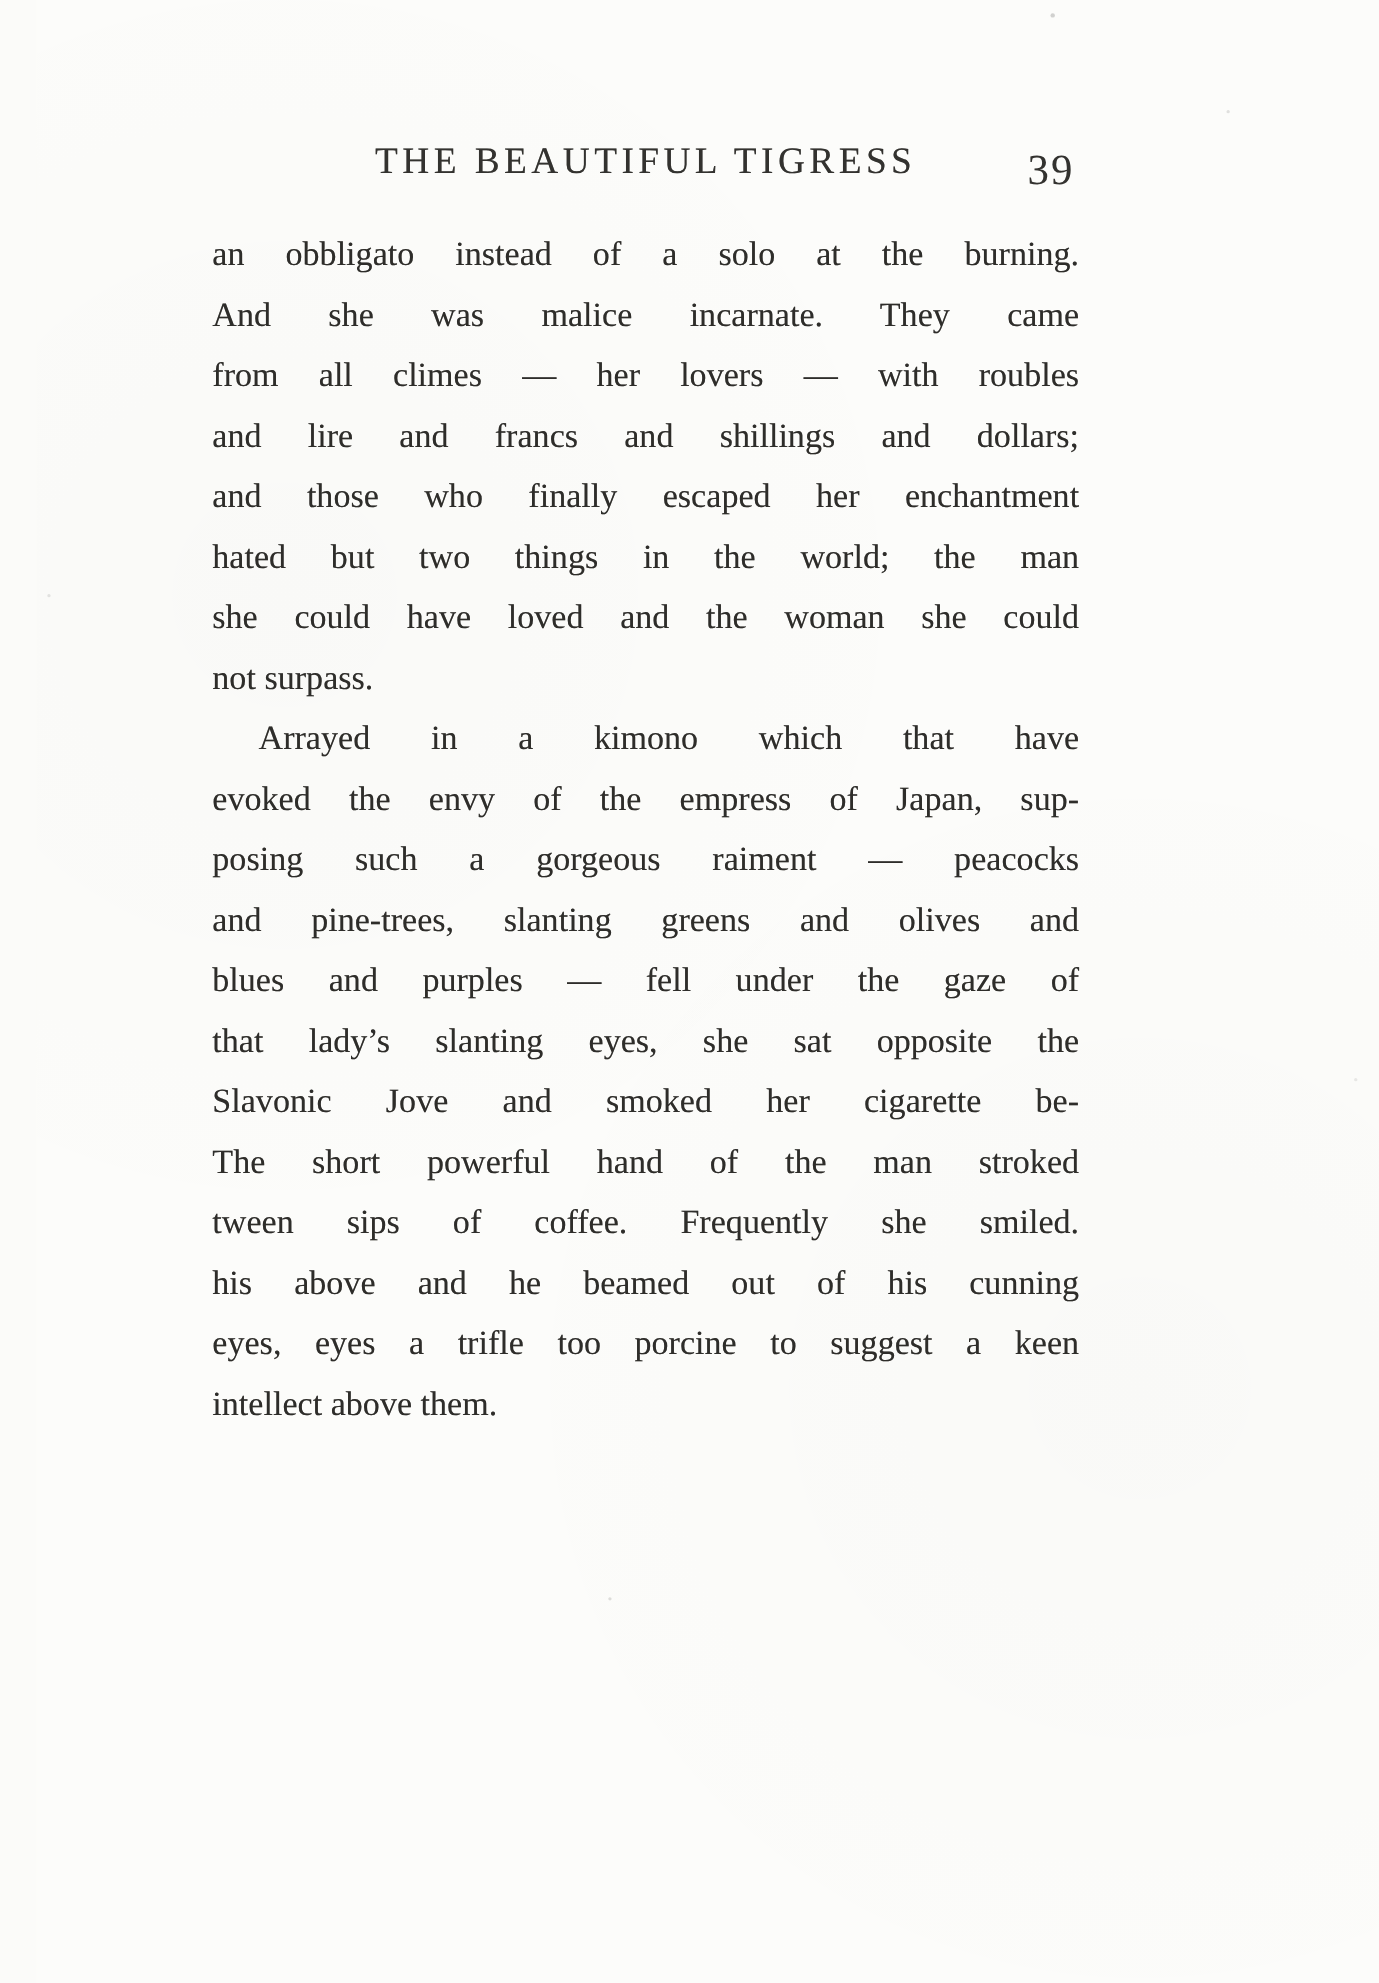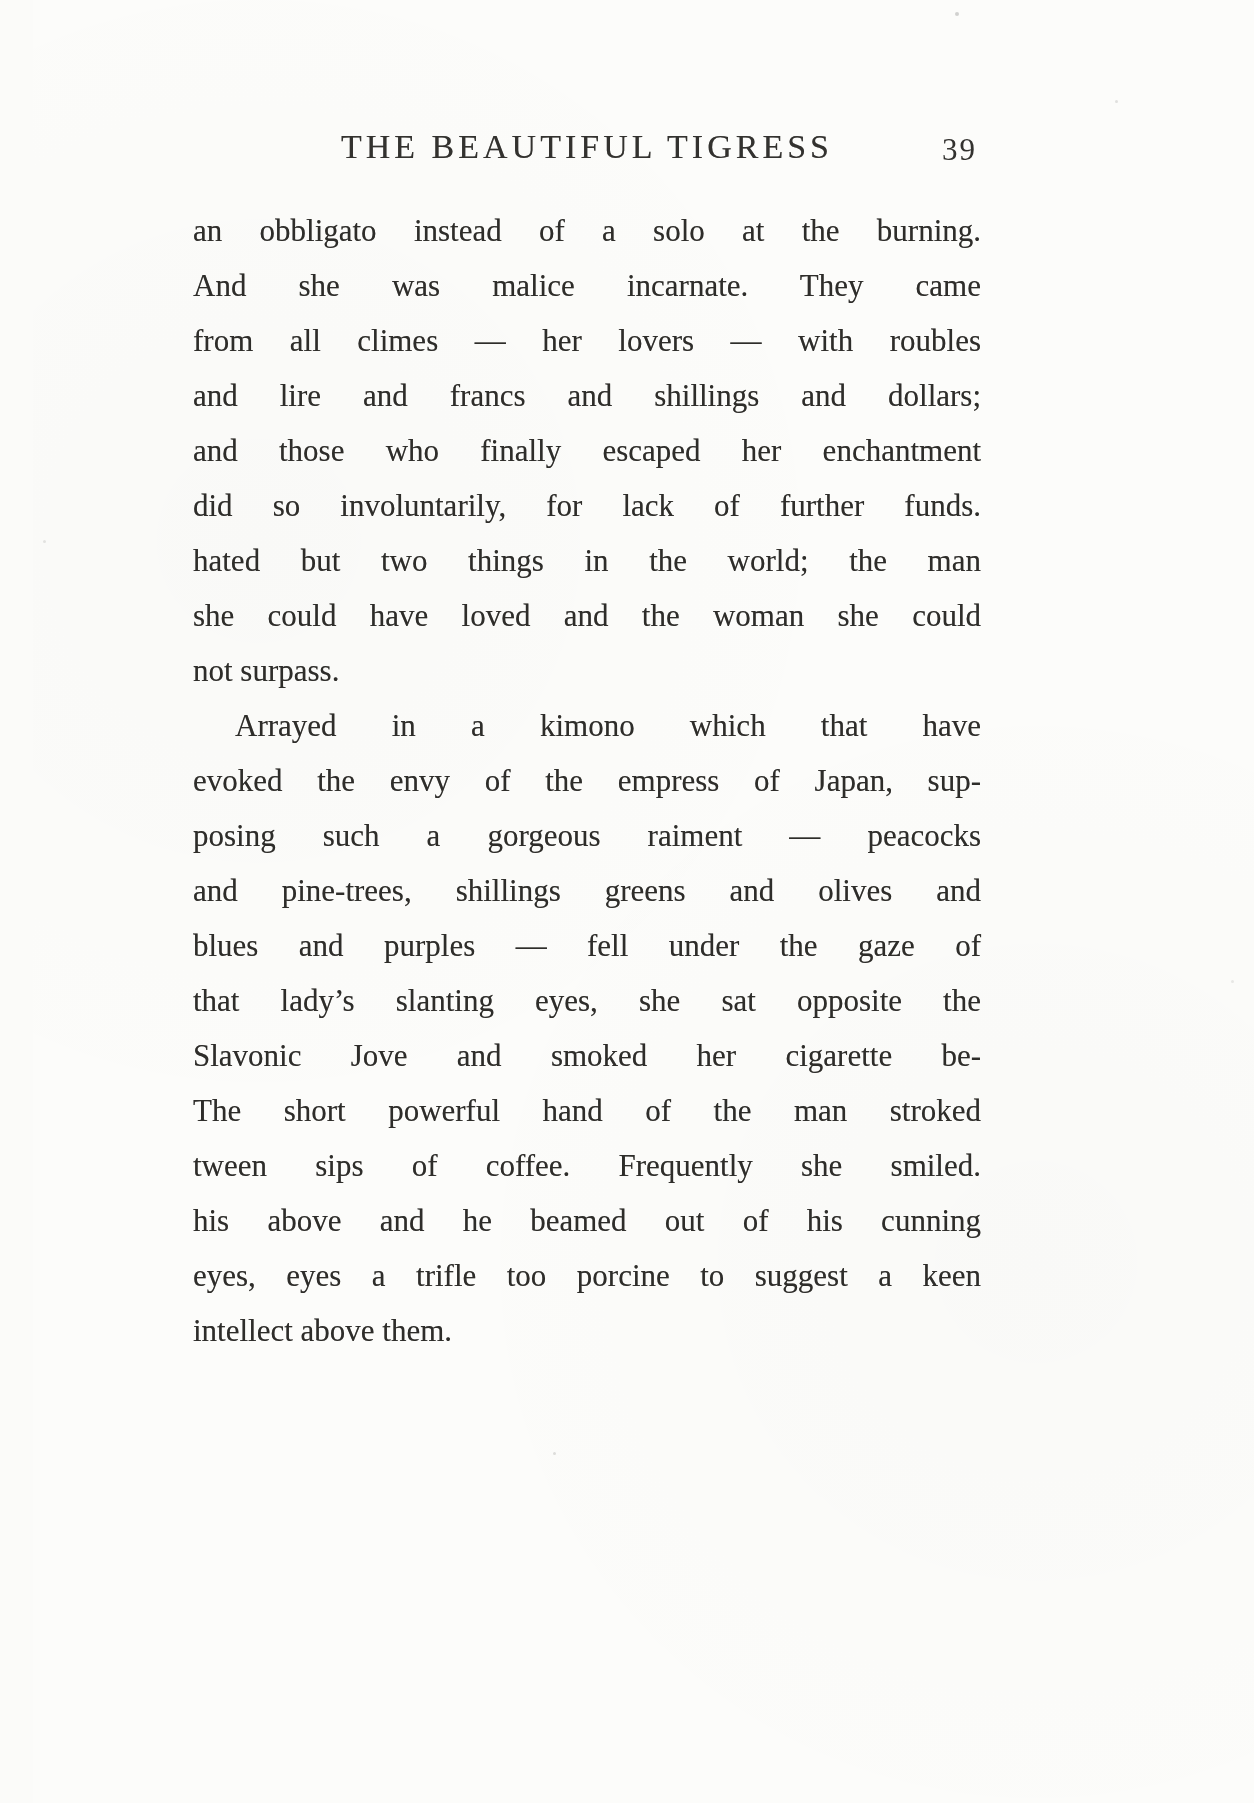--- a/index.html
+++ b/index.html
@@ -35,21 +35,21 @@
   .title {
     font-size: 34px;
     letter-spacing: 4px;
     color: #33322f;
     text-shadow: 0 0 0.6px rgba(51,50,47,0.5);
   }
   .pagenum {
     position: absolute;
     right: 4px;
     top: 4px;
-    font-size: 31px;
+    font-size: 39px;
     letter-spacing: 2px;
     color: #33322f;
   }
   .text-block {
     position: absolute;
     top: 203px;
     left: 160px;
     width: 788px;
     font-size: 31px;
     line-height: 55px;
@@ -99,31 +99,30 @@
   </div>
 
   <div class="text-block">
 
     <p class="para">
       <span class="line">an obbligato instead of a solo at the burning.</span>
       <span class="line">And she was malice incarnate.  They came</span>
       <span class="line">from all climes — her lovers — with roubles</span>
       <span class="line">and lire and francs and shillings and dollars;</span>
       <span class="line">and those who finally escaped her enchantment</span>
-      <span class="line">did so involuntarily, for lack of further funds.</span>
       <span class="line">hated but two things in the world; the man</span>
       <span class="line">she could have loved and the woman she could</span>
       <span class="line last">not surpass.</span>
     </p>
 
     <p class="para">
       <span class="line indent">Arrayed in a kimono which that have</span>
       <span class="line">evoked the envy of the empress of Japan, sup-</span>
       <span class="line">posing such a gorgeous raiment — peacocks</span>
-      <span class="line">and pine-trees, shillings greens and olives and</span>
+      <span class="line">and pine-trees, slanting greens and olives and</span>
       <span class="line">blues and purples — fell under the gaze of</span>
       <span class="line">that lady’s slanting eyes, she sat opposite the</span>
       <span class="line">Slavonic Jove and smoked her cigarette be-</span>
       <span class="line">The short powerful hand of the man stroked</span>
       <span class="line">tween sips of coffee.  Frequently she smiled.</span>
       <span class="line">his above and he beamed out of his cunning</span>
       <span class="line">eyes, eyes a trifle too porcine to suggest a keen</span>
       <span class="line last">intellect above them.</span>
     </p>
 

